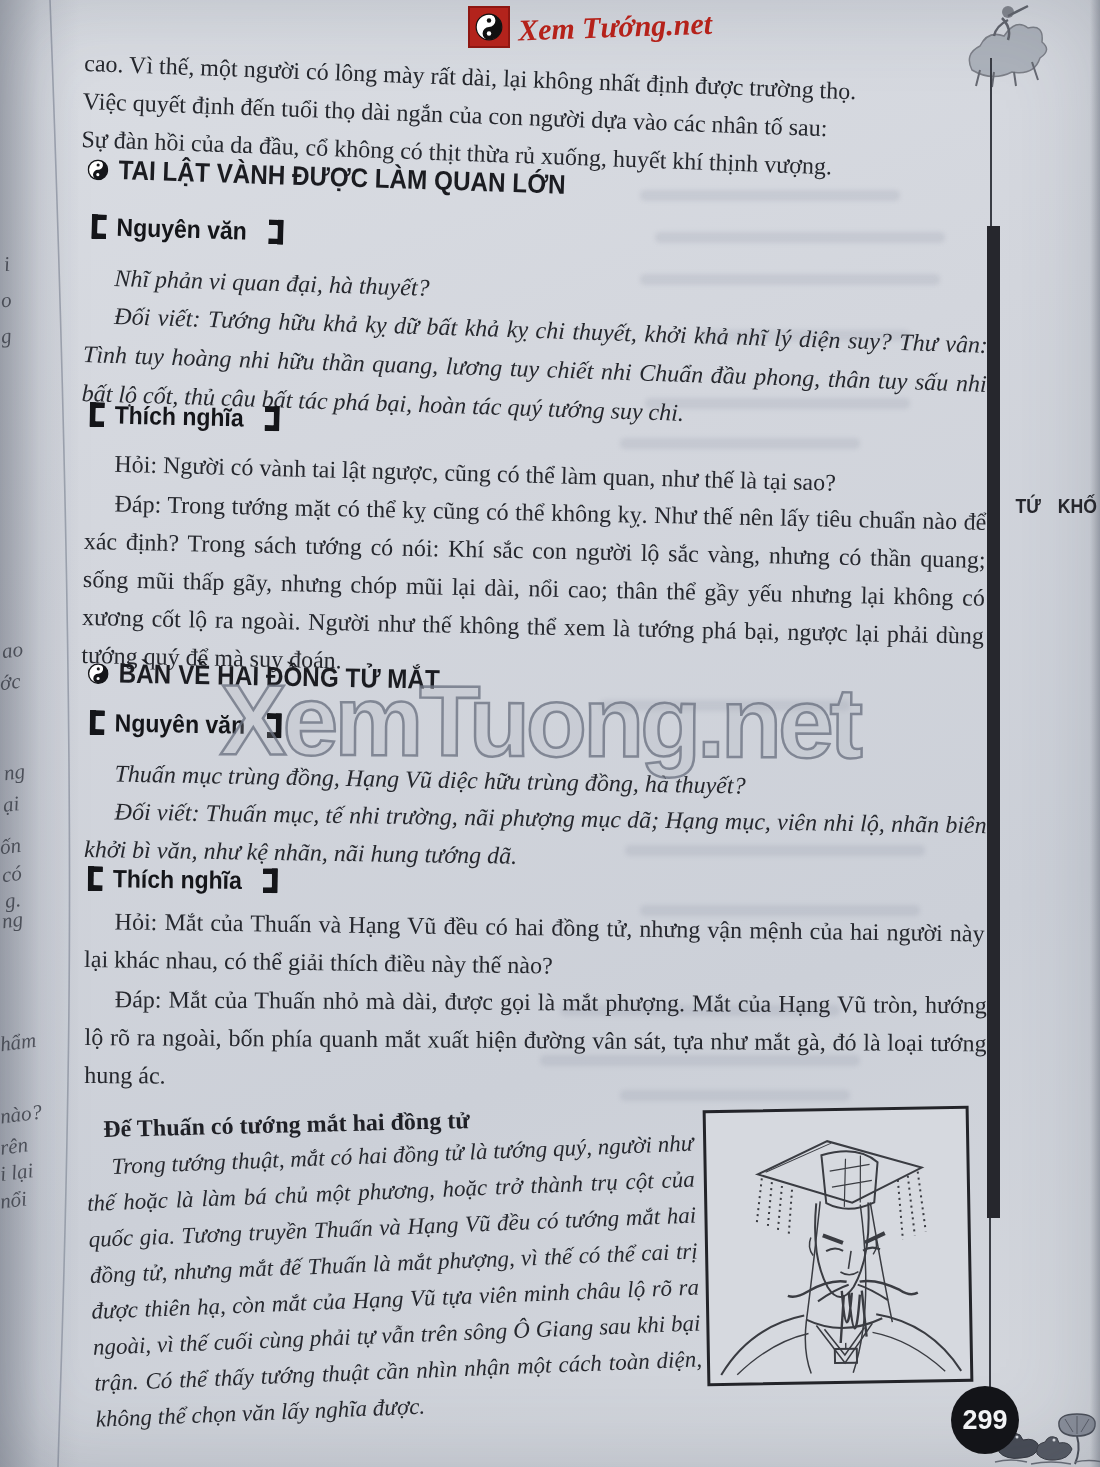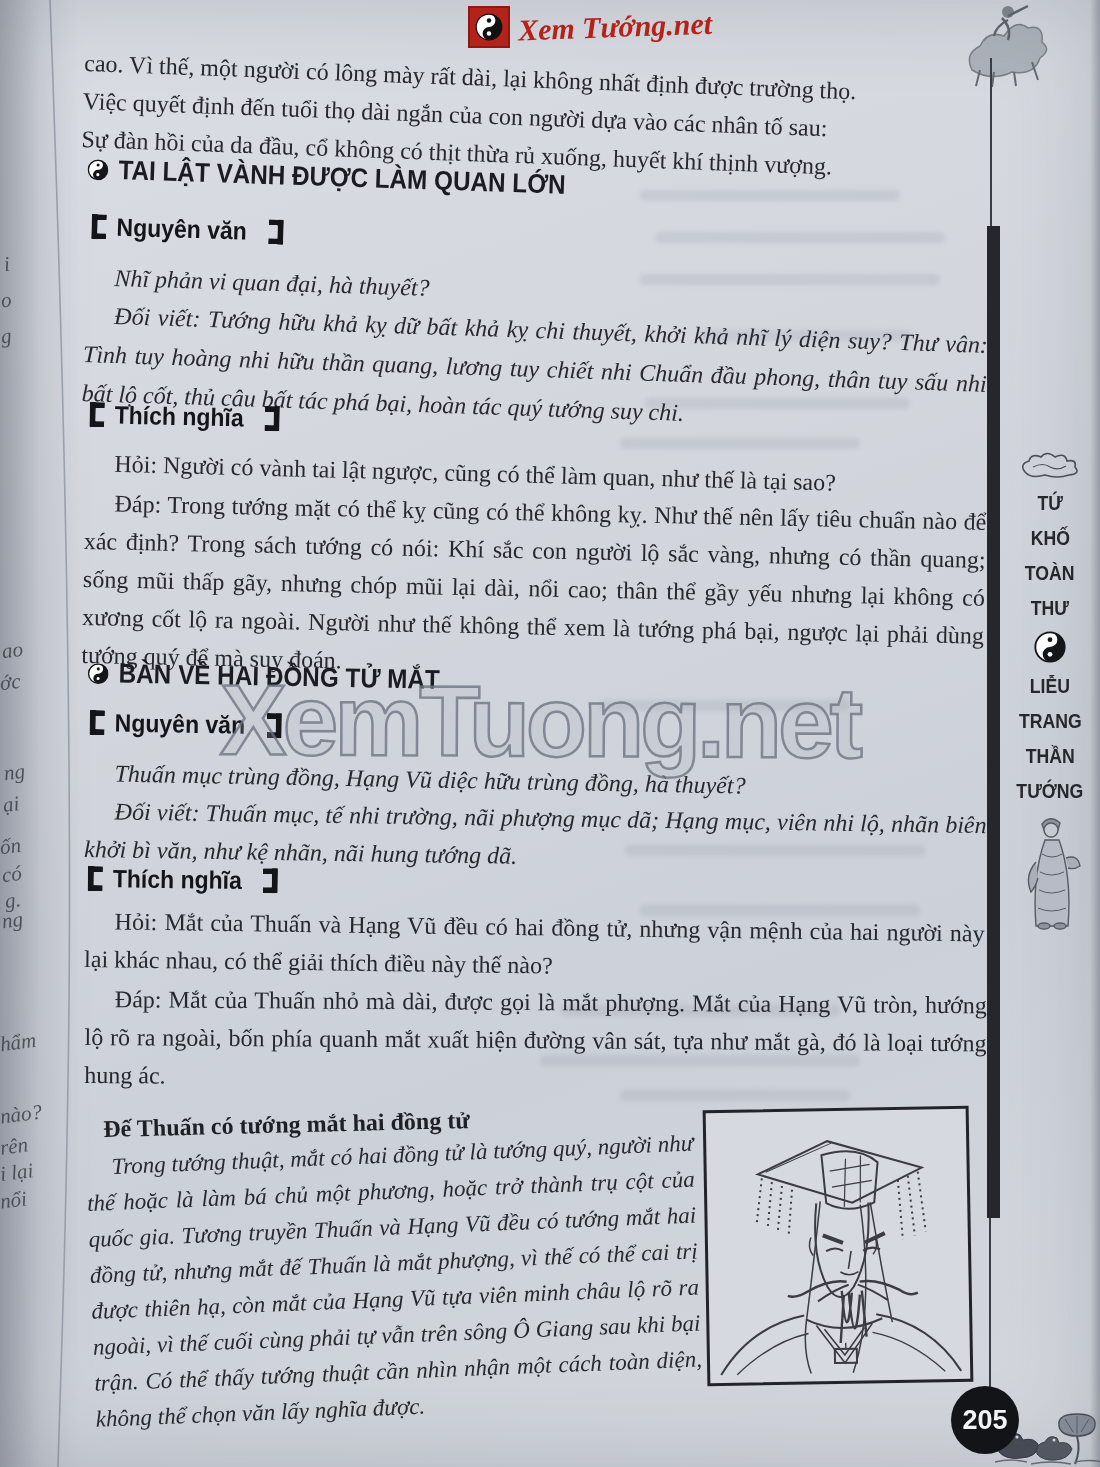--- a/index.html
+++ b/index.html
@@ -35,21 +35,21 @@
      font-weight:700;font-size:100px;letter-spacing:-4px;white-space:nowrap;
      color:rgba(176,181,193,.22);-webkit-text-stroke:2.5px rgba(108,114,129,.78);
      transform:rotate(.3deg);pointer-events:none;z-index:40;}
   
   .rail-thin{position:absolute;background:#3a3d45;}
   .rail-bar{position:absolute;left:987px;top:226px;width:13px;height:992px;background:#26272d;}
   .badge{position:absolute;left:951px;top:1386px;width:68px;height:68px;border-radius:50%;
      background:#131418;color:#f2f3f5;display:flex;align-items:center;justify-content:center;
      font-family:"Liberation Sans",sans-serif;font-weight:700;font-size:27px;z-index:30;}
   
-  .sidebar{position:absolute;left:1002px;top:448px;width:96px;display:flex;flex-direction:column;
+  .sidebar{position:absolute;left:1002px;top:448px;width:96px;display:flex;
      align-items:center;gap:11px;z-index:10;}
   .sideword{font-family:"Liberation Sans",sans-serif;font-weight:700;font-size:21px;color:#26272d;
      transform:scaleX(.84);white-space:nowrap;line-height:24px;}
   
   .figbox{position:absolute;left:705px;top:1108px;width:260px;height:270px;border:3px solid #232429;
      background:#d6d9df;transform:rotate(-1deg);z-index:5;}
   
   .note-head{font-family:"Liberation Serif",serif;font-weight:700;font-size:24px;color:#1f2026;white-space:nowrap;}
   
   .frag{position:absolute;font-family:"Liberation Serif",serif;font-style:italic;font-size:21px;
@@ -122,21 +122,21 @@
     <path d="M22,70 Q14,54 30,46 Q38,30 54,36 Q66,18 78,28 Q94,24 92,42 Q102,50 90,58 Q84,76 62,72 Q42,82 22,70 Z" fill="#9aa0ab" stroke="#53565f" stroke-width="1.5" opacity=".8"></path>
     <path d="M30,70 L26,86 M44,72 L42,87 M64,72 L66,86 M82,62 L88,80" stroke="#53565f" stroke-width="2" fill="none"></path>
     <circle cx="58" cy="12" r="6" fill="#74777f"></circle>
     <path d="M52,18 Q62,28 58,40 M58,16 L78,6 M58,20 Q46,26 44,36" stroke="#4c4f58" stroke-width="2.5" fill="none"></path>
   </svg>
 
   <div class="rail-thin" style="left:990px;top:58px;width:2px;height:168px;"></div>
   <div class="rail-bar"></div>
   <div class="rail-thin" style="left:989px;top:1218px;width:2px;height:170px;"></div>
   <div class="badge">
-    <span>205</span>
+    <span>299</span>
   </div>
 
   <div class="blk serif" style="left:85px;top:44px;width:902px;transform:rotate(2.1deg);">
     <div>cao. Vì thế, một người có lông mày rất dài, lại không nhất định được trường thọ.</div>
     <div>Việc quyết định đến tuổi thọ dài ngắn của con người dựa vào các nhân tố sau:</div>
     <div>Sự đàn hồi của da đầu, cổ không có thịt thừa rủ xuống, huyết khí thịnh vượng.</div>
   </div>
 
   <div class="blk headrow" style="left:88px;top:154px;transform:rotate(1.9deg);">
     <span class="yicon">

